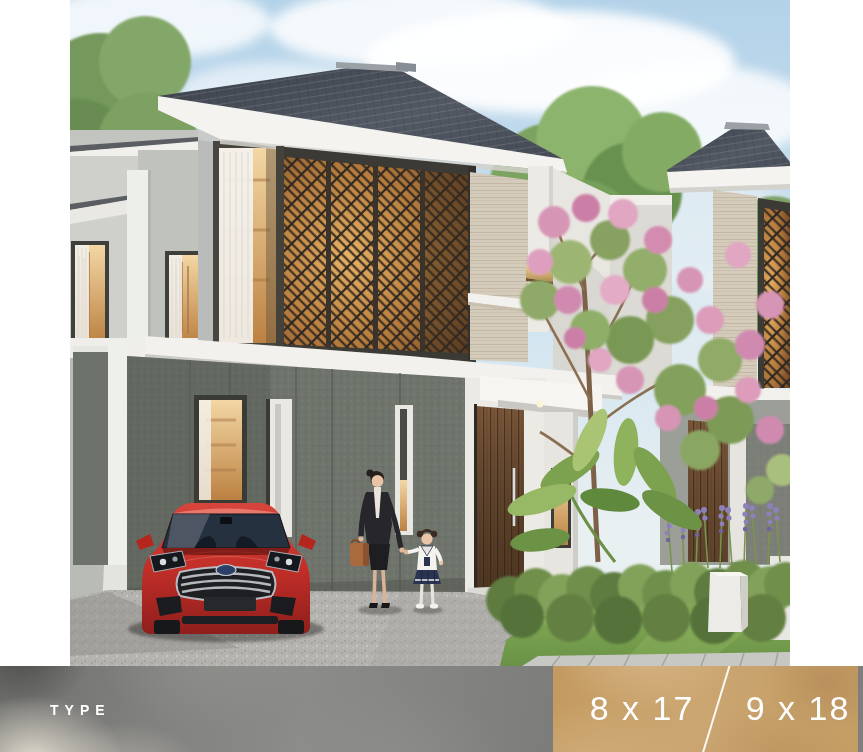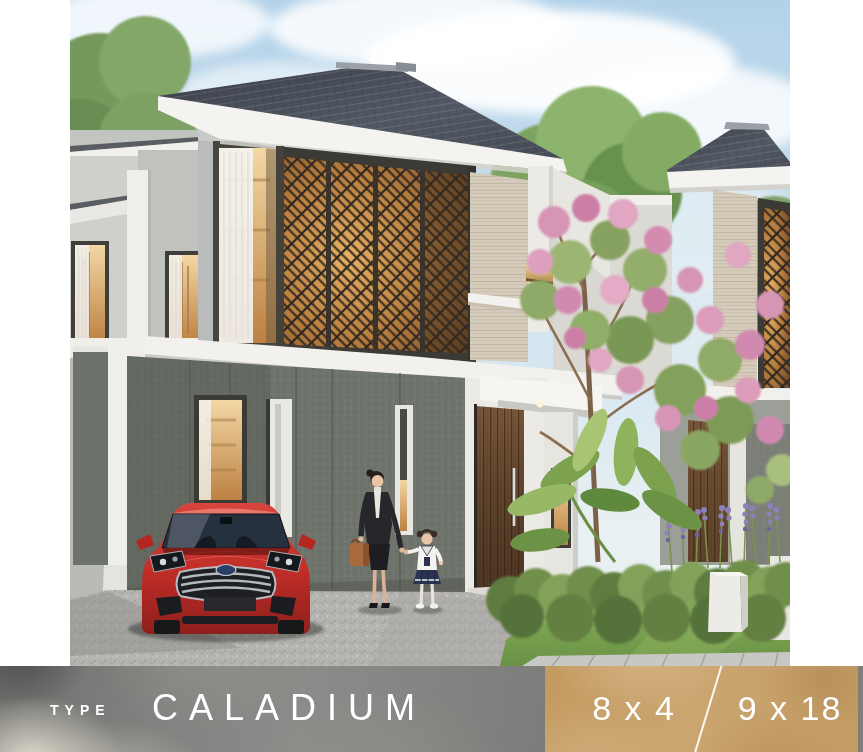--- a/index.html
+++ b/index.html
@@ -17,20 +17,21 @@
   }
   .banner-left{
     position:relative;width:545px;height:86px;flex:0 0 545px;overflow:hidden;
     background:
       radial-gradient(130px 90px at 6% 108%, rgba(228,224,210,.95), rgba(228,224,210,0) 70%),
       radial-gradient(120px 80px at 22% 130%, rgba(196,192,180,.7), rgba(196,192,180,0) 70%),
       radial-gradient(150px 110px at 38% -20%, rgba(150,150,146,.55), rgba(150,150,146,0) 75%),
       radial-gradient(180px 120px at 70% 120%, rgba(148,148,144,.5), rgba(148,148,144,0) 70%),
       radial-gradient(90px 70px at 4% -10%, rgba(74,76,72,.85), rgba(74,76,72,0) 75%),
       linear-gradient(100deg,#6f6f6d 0%, #828280 30%, #8b8b89 55%, #7c7c7a 100%);
+    padding-left: 8px;
   }
   .banner-left .type{
     position:absolute;left:50px;top:50%;transform:translateY(-46%);
     color:#fff;font-size:14px;font-weight:600;letter-spacing:6px;white-space:nowrap;
   }
   .banner-left .name{
     position:absolute;left:152px;top:50%;transform:translateY(-52%);
     color:#fff;font-size:36px;font-weight:500;letter-spacing:11px;white-space:nowrap;
   }
   .banner-right{
@@ -563,20 +564,19 @@
     <path d="M352,584 L351,604 M362,584 L363,604" stroke="#e9e4dc" stroke-width="3.2"></path>
     <ellipse cx="350" cy="606" rx="4.2" ry="2.6" fill="#f2f1ed"></ellipse>
     <ellipse cx="364" cy="606" rx="4.2" ry="2.6" fill="#f2f1ed"></ellipse>
   </g>
 </svg>
 </div>
 
 <div class="banner">
   <div class="banner-left">
     <span class="type">TYPE</span>
-    <span class="name">CALADIUM</span>
   </div>
   <div class="banner-right">
-    <span class="size left">8 x 4</span>
+    <span class="size left">8 x 17</span>
     <div class="divider"></div>
     <span class="size right">9 x 18</span>
   </div>
 </div>
 
 </body></html>

